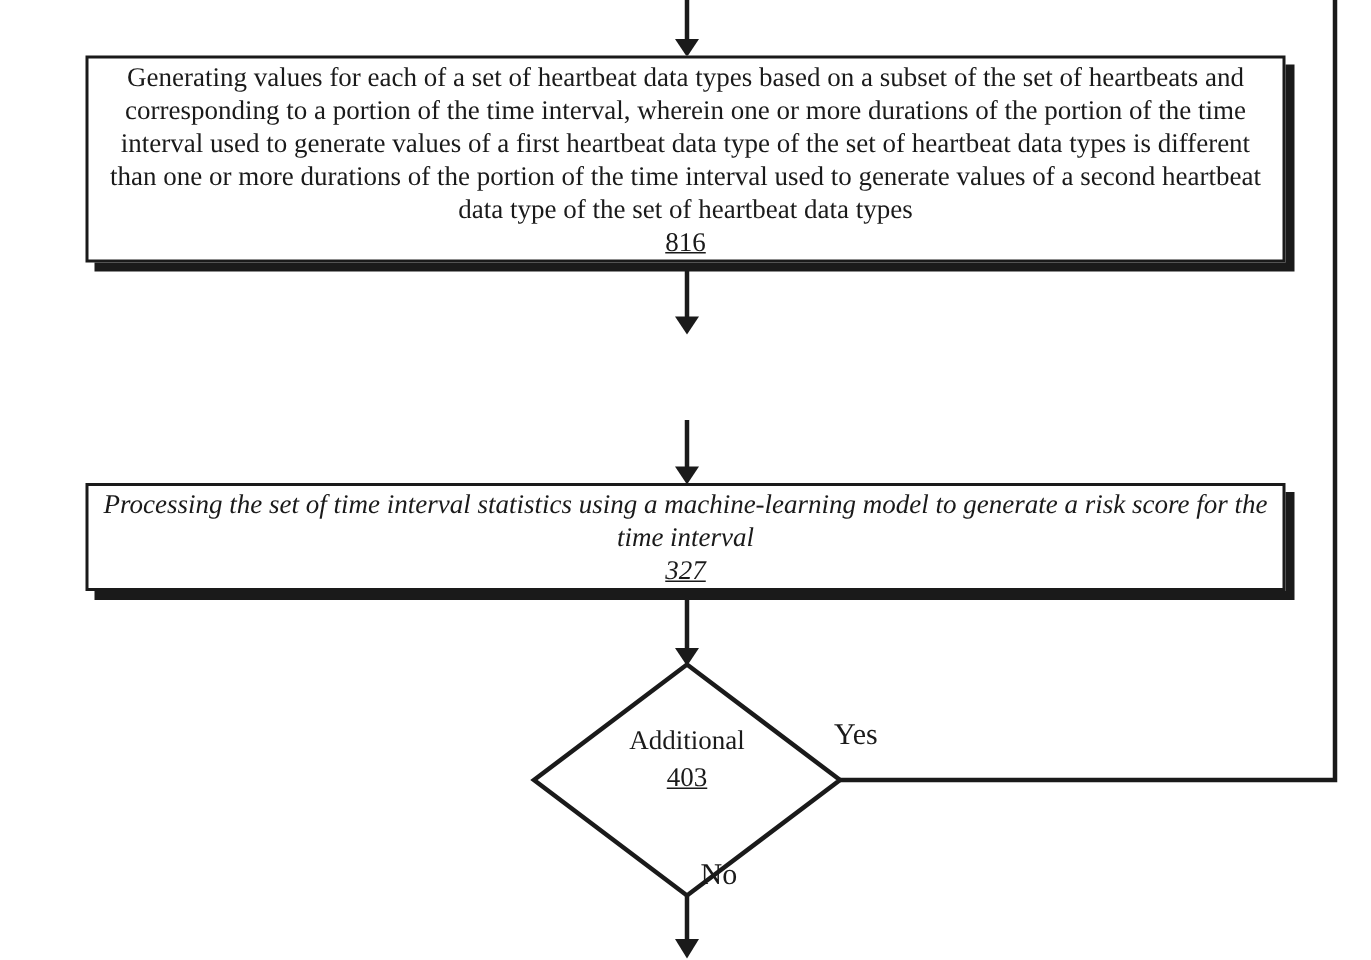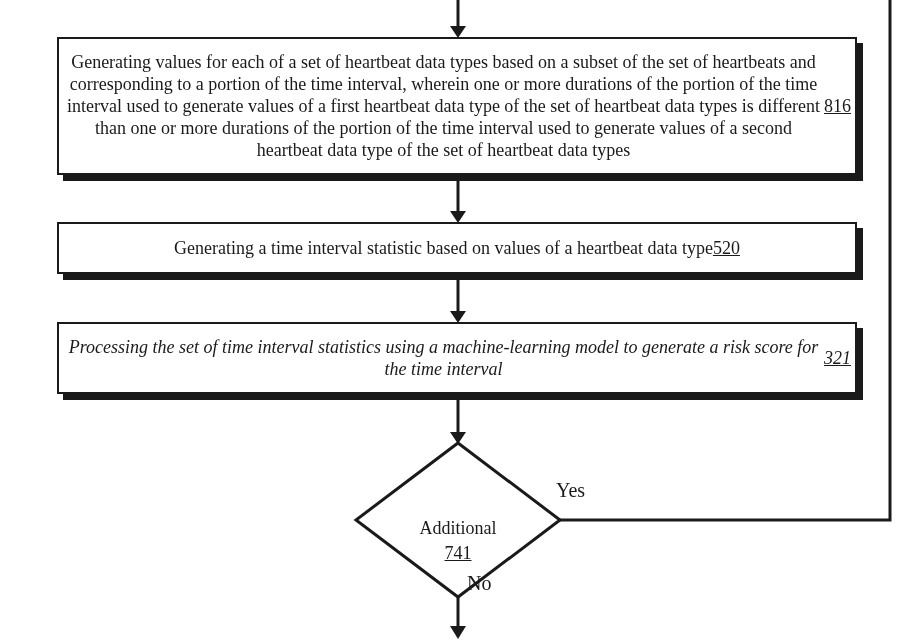--- a/index.html
+++ b/index.html
@@ -25,21 +25,21 @@
   }
   .pbox {
     position: absolute;
     left: 57px;
     width: 800px;
     box-sizing: border-box;
     background: #ffffff;
     border: 2px solid #1a1a1a;
     box-shadow: 6px 6px 0 0 #1a1a1a;
     display: flex;
-    flex-direction: row;
+    flex-direction: column;
     justify-content: center;
     align-items: center;
     text-align: center;
     font-size: 18px;
     line-height: 22px;
     padding: 19px 4px;
   }
   .box-516 { top: 37px;  height: 138px; }
   .box-520 { top: 222px; height: 52px;  }
   .box-528 { top: 322px; height: 72px; font-style: italic;  }
@@ -47,21 +47,20 @@
     text-decoration: underline;
   }
   .decision-text {
     position: absolute;
     left: 358px;
     top: 481px;
     width: 200px;
     text-align: center;
     font-size: 18px;
     line-height: 25px;
-    margin-top: 35px;
   }
   .edge-label {
     position: absolute;
     font-size: 20px;
     line-height: 22px;
   }
   .edge-label-yes { left: 556px; top: 479px; }
   .edge-label-no  { left: 467px; top: 572px; }
 </style>
 </head>
@@ -99,31 +98,27 @@
       <line x1="458" y1="597" x2="458" y2="627" stroke="#1a1a1a" stroke-width="3"></line>
       <polygon points="450,626 466,626 458,639" fill="#1a1a1a"></polygon>
     </g>
   </svg>
 
   <div class="pbox box-516">
     <div>Generating values for each of a set of heartbeat data types based on a subset of the set of heartbeats and corresponding to a portion of the time interval, wherein one or more durations of the portion of the time interval used to generate values of a first heartbeat data type of the set of heartbeat data types is different than one or more durations of the portion of the time interval used to generate values of a second heartbeat data type of the set of heartbeat data types</div>
     <div class="step-number">816</div>
   </div>
 
-  <div class="pbox box-520">
-    <div>Generating a time interval statistic based on values of a heartbeat data type</div>
-    <div class="step-number">520</div>
-  </div>
 
   <div class="pbox box-528">
     <div>Processing the set of time interval statistics using a machine-learning model to generate a risk score for the time interval</div>
-    <div class="step-number">321</div>
+    <div class="step-number">327</div>
   </div>
 
   <div class="decision-text">
     <div>Additional</div>
-    <div class="step-number">741</div>
+    <div class="step-number">403</div>
   </div>
 
   <div class="edge-label edge-label-yes">Yes</div>
   <div class="edge-label edge-label-no">No</div>
 
 </div>
 
 </body></html>

